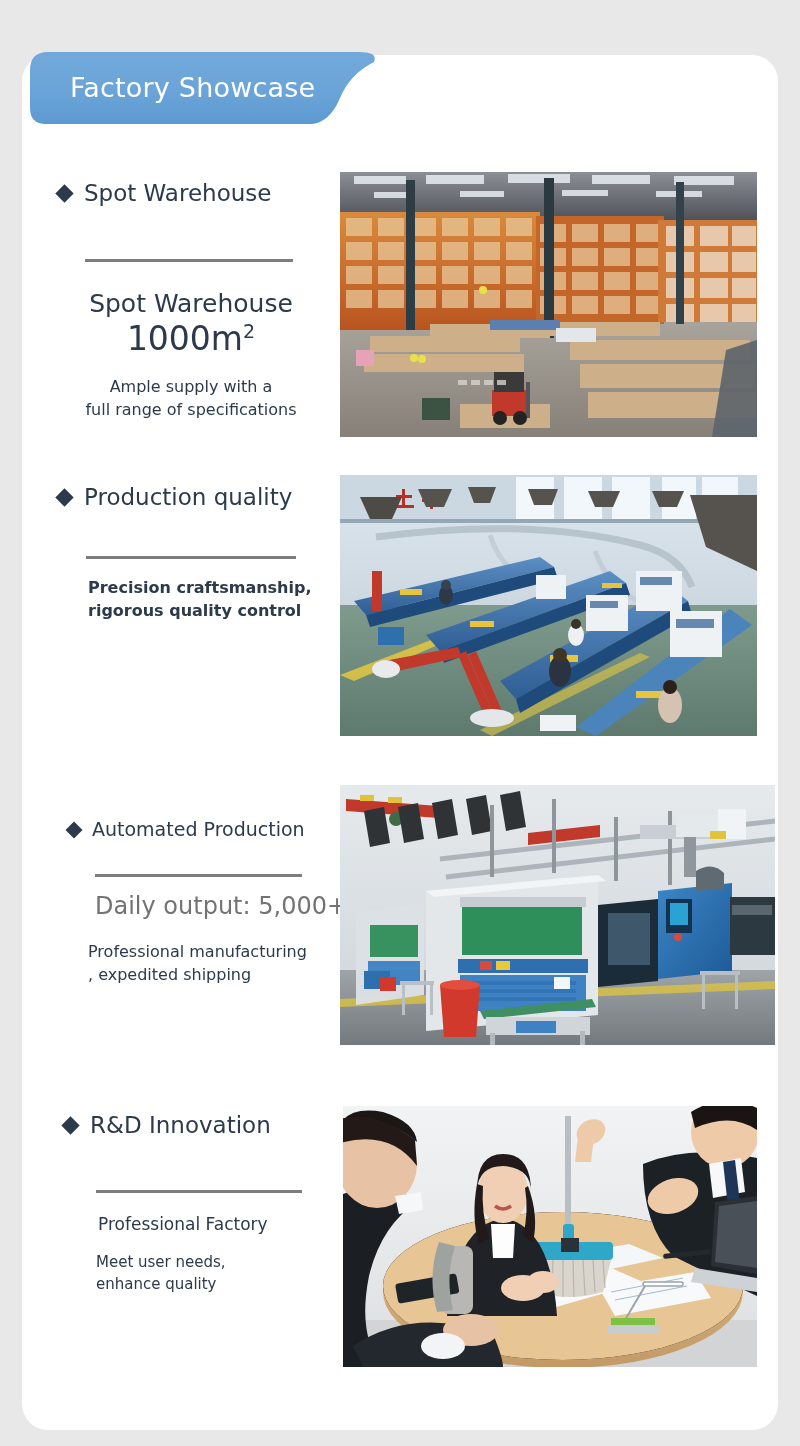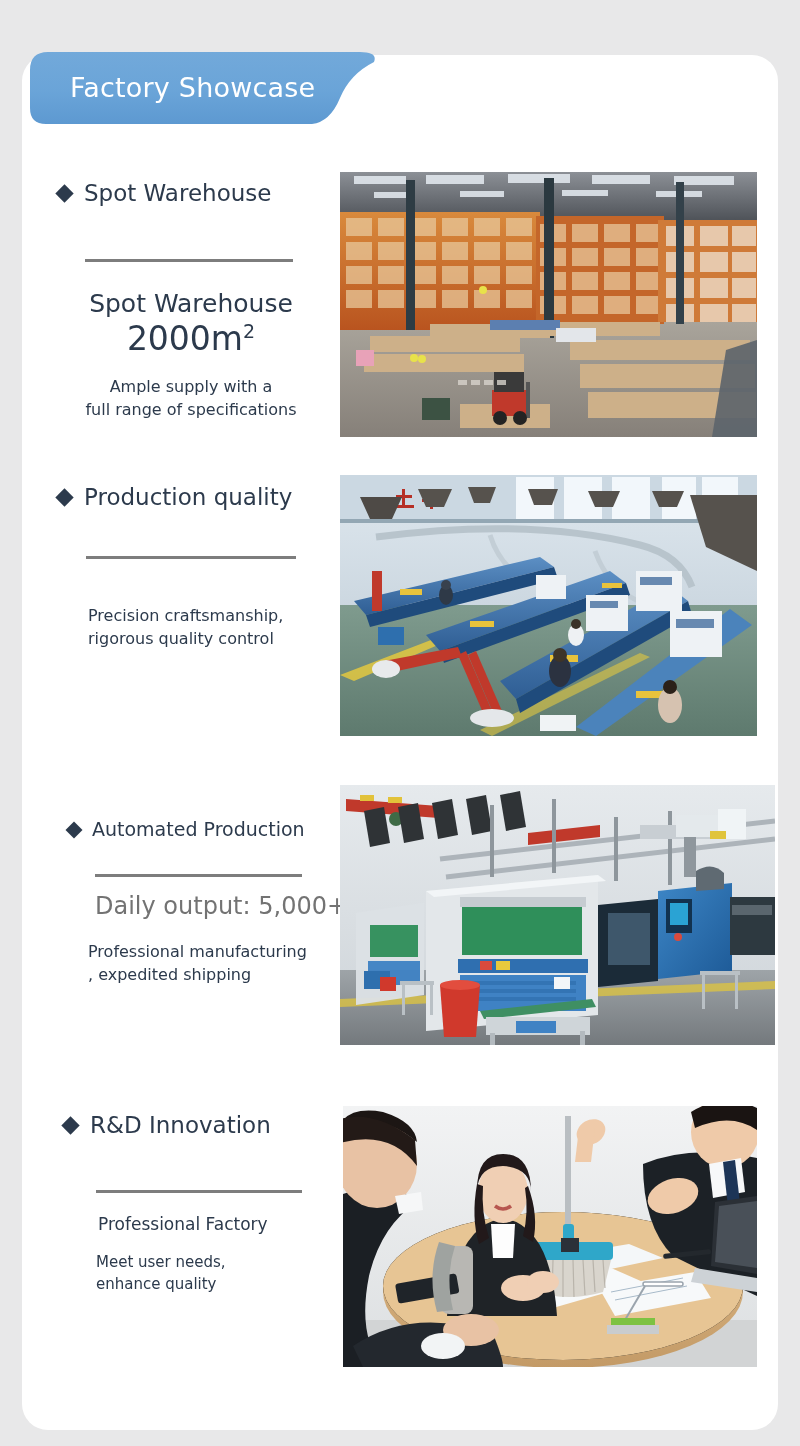--- a/index.html
+++ b/index.html
@@ -159,21 +159,21 @@
   <div class="section" style="left:58px; top:182px; width:250px;">
     <div class="sec-head">
       <span class="diamond"></span>
       <span class="sec-head-text">Spot Warehouse</span>
     </div>
   </div>
   <div class="divider" style="position:absolute; left:85px; top:259px; width:208px;"></div>
   <div class="section" style="left:60px; top:288px; width:262px;">
     <div class="stat-big">Spot Warehouse</div>
     <div class="stat-huge">
-      <span>2000m</span><span class="sup">2</span>
+      <span>1000m</span><span class="sup">2</span>
     </div>
     <div class="desc" style="margin-top:17px;">Ample supply with a
 full range of specifications</div>
   </div>
 
   <div class="photo" style="left:340px; top:172px; width:417px; height:265px;">
     <svg viewBox="0 0 417 265" preserveAspectRatio="none">
       <defs>
         <linearGradient id="wh-roof" x1="0" y1="0" x2="0" y2="1">
           <stop offset="0%" stop-color="#8c9096"></stop>
@@ -306,21 +306,21 @@
     </svg>
   </div>
 
   <div class="section" style="left:58px; top:486px; width:280px;">
     <div class="sec-head">
       <span class="diamond"></span>
       <span class="sec-head-text">Production quality</span>
     </div>
   </div>
   <div class="divider" style="position:absolute; left:86px; top:556px; width:210px;"></div>
-  <div class="desc left" style="position:absolute; left:88px; top:604px; width:230px;">Precision craftsmanship,
+  <div class="desc left" style="position:absolute; left:88px; top:576px; width:230px;font-weight:bold;">Precision craftsmanship,
 rigorous quality control</div>
 
   <div class="photo" style="left:340px; top:475px; width:417px; height:261px;">
     <svg viewBox="0 0 417 261" preserveAspectRatio="none">
       <defs>
         <linearGradient id="ws-wall" x1="0" y1="0" x2="0" y2="1">
           <stop offset="0%" stop-color="#dfe8ef"></stop>
             <stop offset="100%" stop-color="#b9c7d2"></stop>
         </linearGradient>
         <linearGradient id="ws-floor" x1="0" y1="0" x2="0" y2="1">

